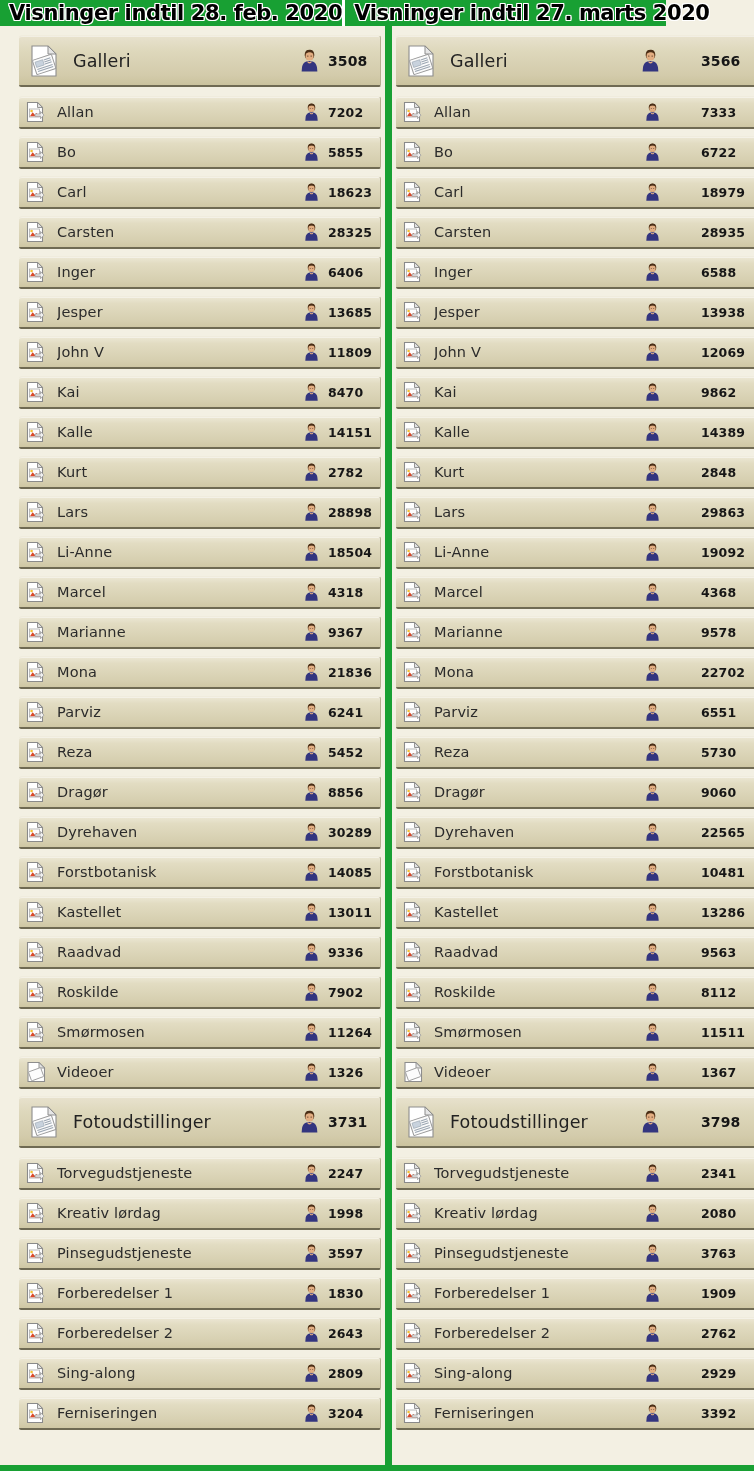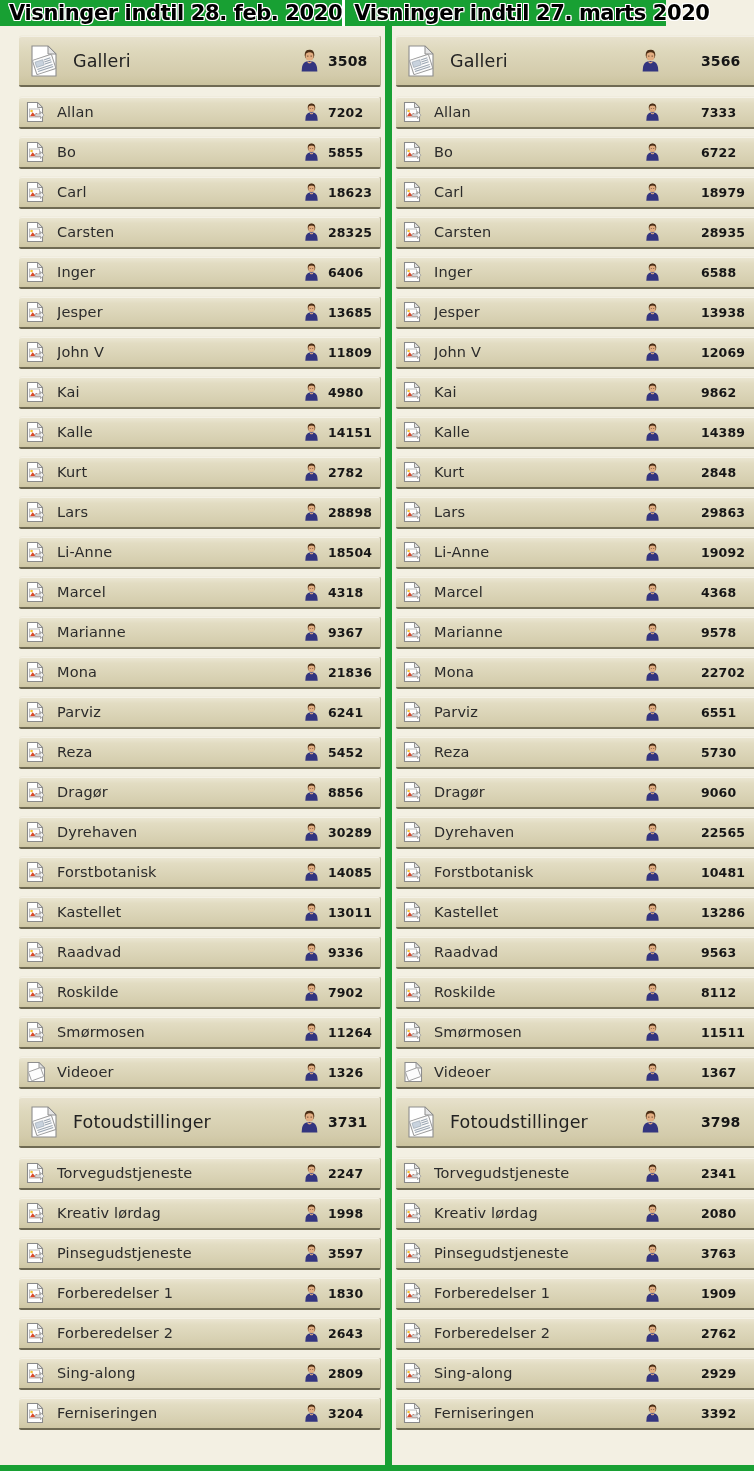--- a/index.html
+++ b/index.html
@@ -396,21 +396,21 @@
           <span class="row-meta">
             <span class="avatar-icon"><svg viewBox="0 0 15 18" width="100%" height="100%">
                 <path d="M7.5 0.8 c2.5 0 3.8 1.6 3.8 3.7 c0 2.4 -1.6 4.2 -3.8 4.2 c-2.2 0 -3.8 -1.8 -3.8 -4.2 c0 -2.1 1.3 -3.7 3.8 -3.7 z" fill="#5b3a1e"></path>
                 <ellipse cx="7.5" cy="5.6" rx="3.1" ry="3.4" fill="#e3ae82"></ellipse>
                 <path d="M4.4 3.6 c0.9 -1.5 5.3 -1.7 6.2 0 c0.2 -2.4 -1.1 -3.1 -3.1 -3.1 c-2 0 -3.3 0.8 -3.1 3.1 z" fill="#4a2e17"></path>
                 <circle cx="6.2" cy="5.5" r="0.45" fill="#3a2414"></circle>
                 <circle cx="8.8" cy="5.5" r="0.45" fill="#3a2414"></circle>
                 <path d="M7.5 9.3 c3.6 0 5.6 2.2 5.9 5.1 l0.3 3.3 h-12.4 l0.3 -3.3 c0.3 -2.9 2.3 -5.1 5.9 -5.1 z" fill="#33357f"></path>
                 <path d="M6.0 9.4 c0.9 1.0 2.1 1.0 3.0 0 l0 1.3 c-1.0 0.8 -2.0 0.8 -3.0 0 z" fill="#e3ae82"></path>
               </svg></span>
-            <span class="row-count">4980</span>
+            <span class="row-count">8470</span>
           </span>
         </div>
         <div class="row">
           <span class="row-icon"><svg viewBox="0 0 22 22" width="100%" height="100%">
               <path d="M2.5 1.5 h10 l5 5 v14 h-15 z" fill="#ffffff" stroke="#8a8a8a" stroke-width="1.1"></path>
               <path d="M12.5 1.5 l5 5 h-5 z" fill="#e2e2e2" stroke="#8a8a8a" stroke-width="0.9"></path>
               <rect x="4.5" y="8" width="10" height="8" fill="#fdfdfd" stroke="#9c9c9c" stroke-width="0.7"></rect>
               <path d="M5 15.2 l2.6 -4 l2.2 2.6 l1.6 -1.9 l2.6 3.3 z" fill="#d94a2a"></path>
               <circle cx="6.6" cy="10" r="1.3" fill="#f2c033"></circle>
               <path d="M10 13 l5.5 0 l0 -2.5 l3.5 3.6 l-3.5 3.6 l0 -2.6 l-5.5 0 z" fill="#f0f0f0" stroke="#9b9b9b" stroke-width="0.8"></path>

